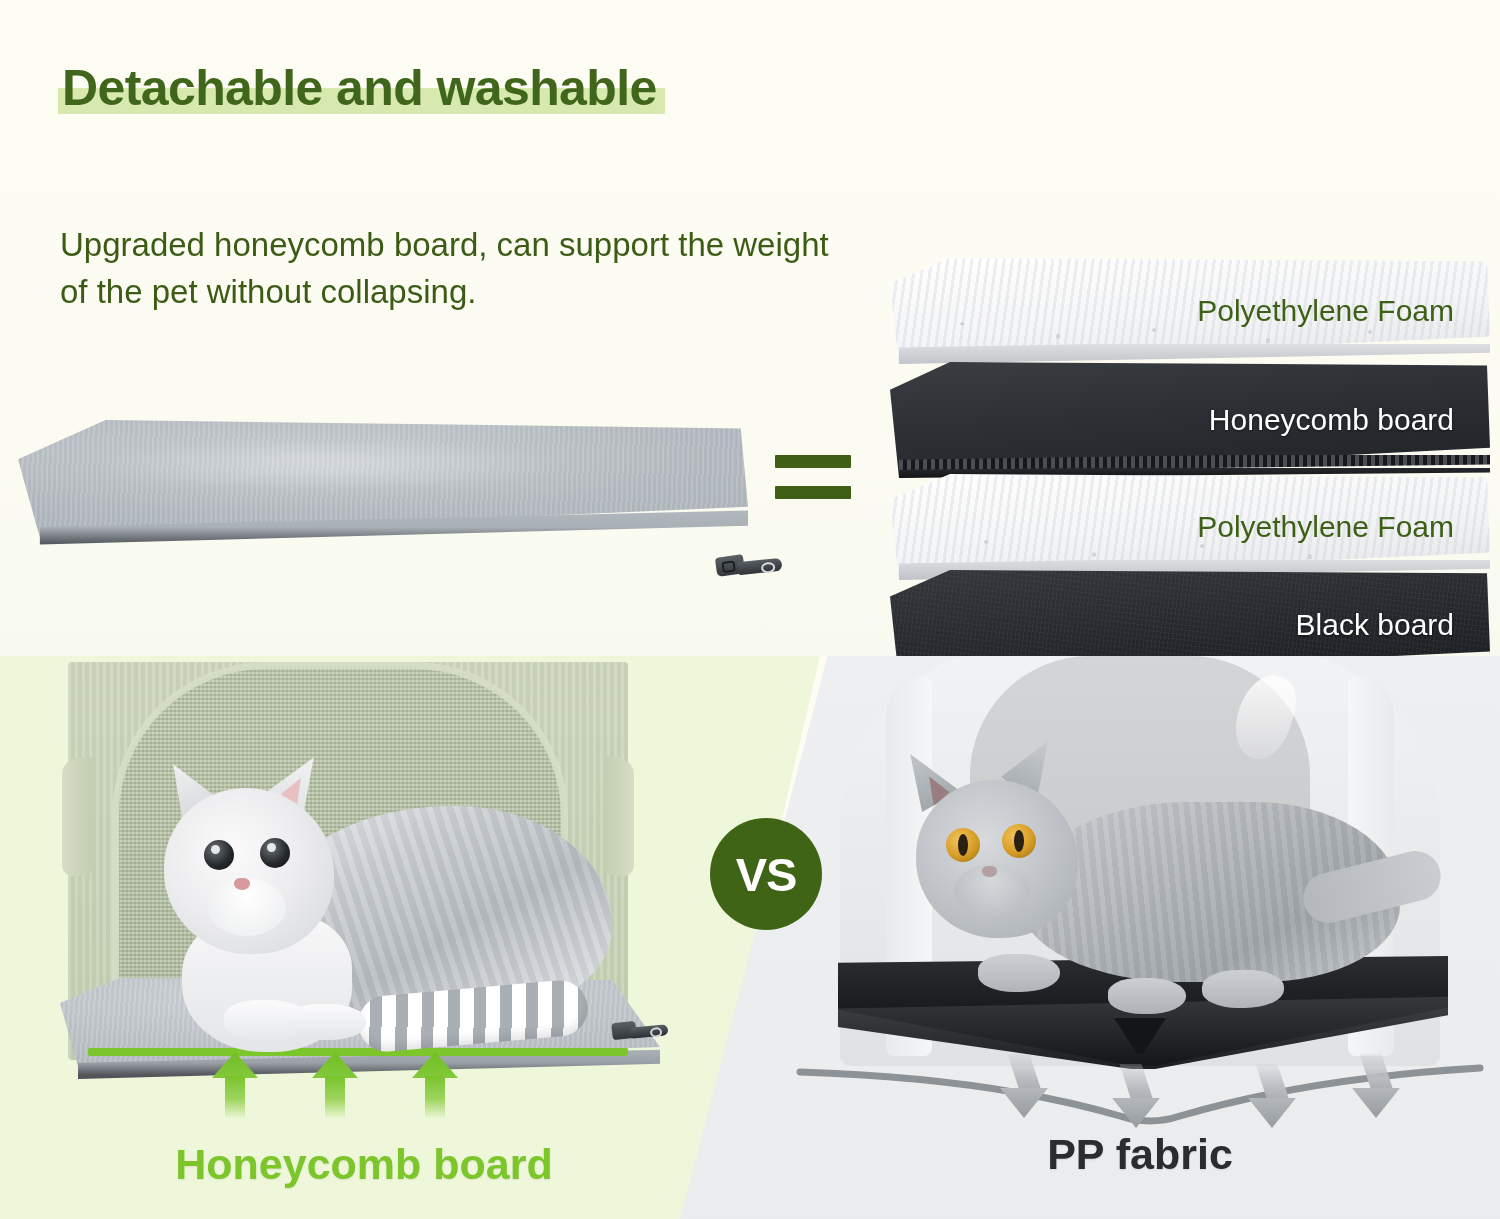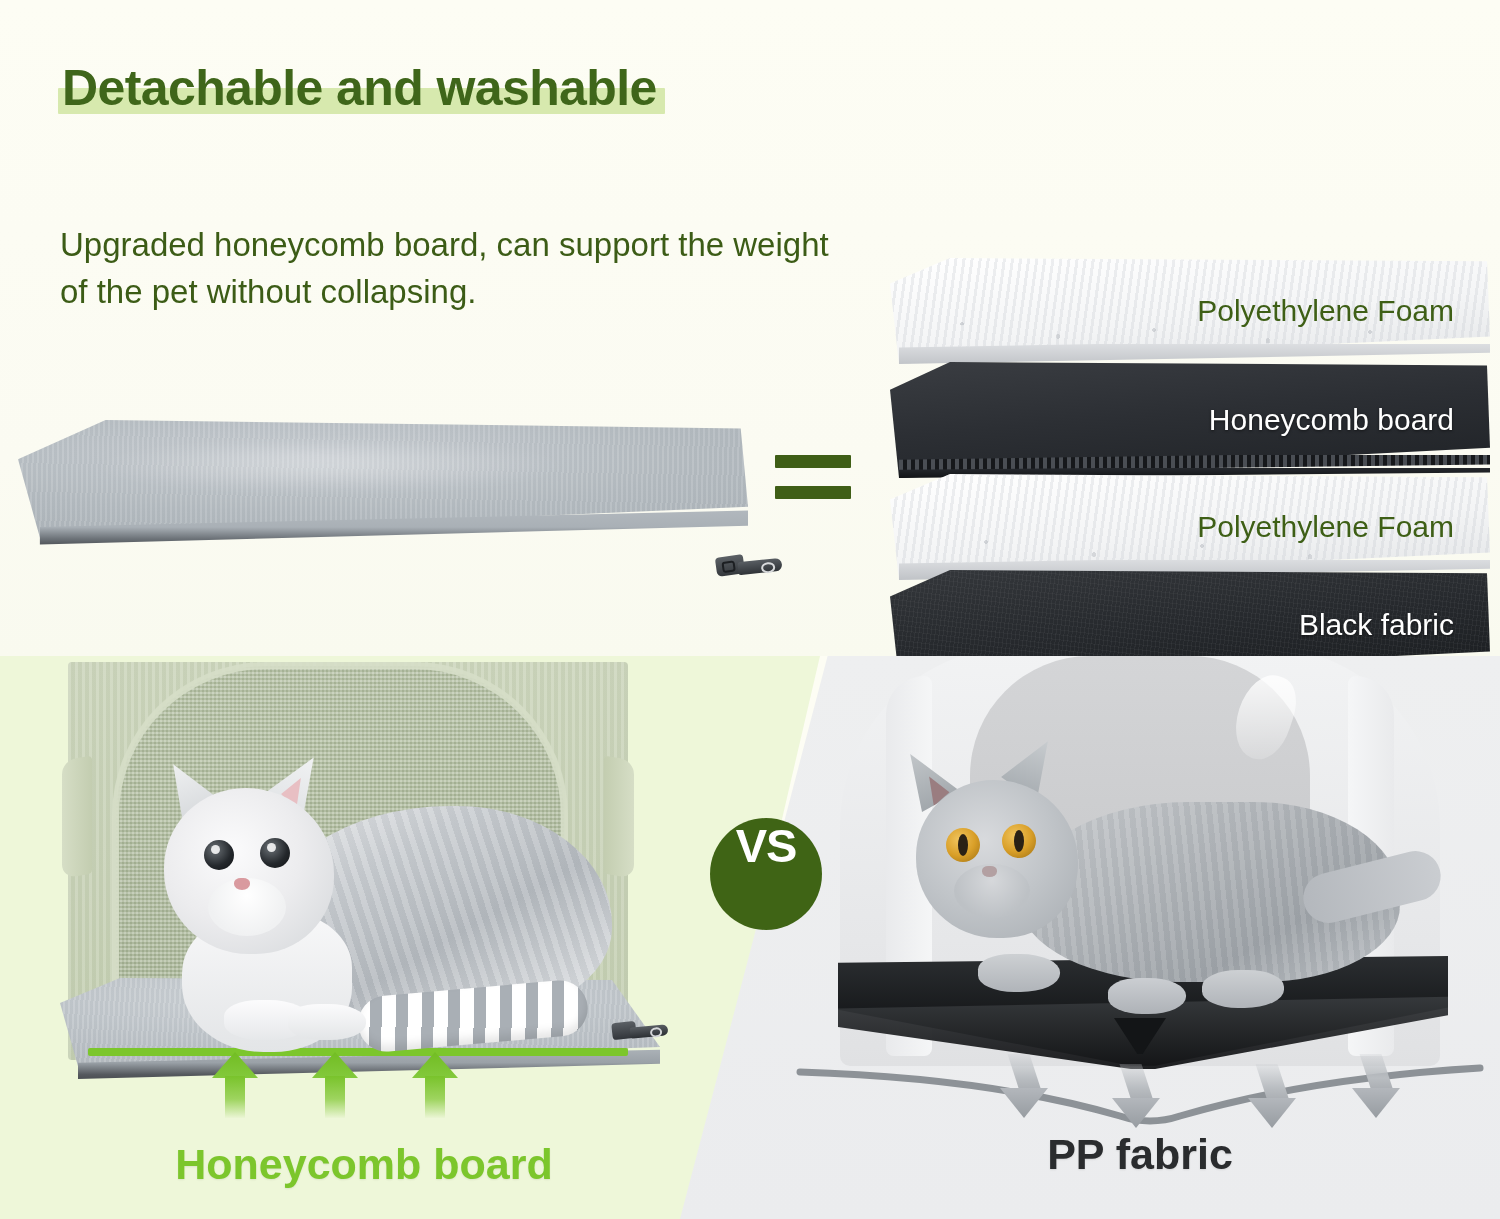--- a/index.html
+++ b/index.html
@@ -510,21 +510,21 @@
     position:absolute; left:840px; top:1130px; width:600px; text-align:center;
     font-size:43px; font-weight:bold; color:#2a2c2e;
     font-family:"Liberation Sans", sans-serif;
     text-shadow:0 1px 2px rgba(0,0,0,0.10);
   }
 
   
   .vs-badge {
     position:absolute; left:710px; top:818px; width:112px; height:112px;
     border-radius:50%; background:#3f6415;
-    display:flex; align-items:flex-start; justify-content:center;
+    display:flex; align-items:center; justify-content:center;
     z-index:40;
   }
   .vs-badge span {
     color:#fff; font-size:47px; font-weight:bold; letter-spacing:-1px;
     font-family:"Liberation Sans", sans-serif;
   }
 </style>
 </head>
 <body>
 
@@ -576,21 +576,21 @@
         <div class="slab"></div>
         <div class="foamtex"></div>
         <div class="slab-edge"></div>
         <div class="lbl">Polyethylene Foam</div>
       </div>
 
       <div class="layer l5">
         <div class="slab"></div>
         <div class="fabtex"></div>
 
-        <div class="lbl">Black fabric</div>
+        <div class="lbl">Black board</div>
       </div>
 
     </div>
   </div>
 
   <div class="bottom-section">
     <div class="bg-left"></div>
     <div class="bg-right"></div>
 
     <div class="scene-left">

